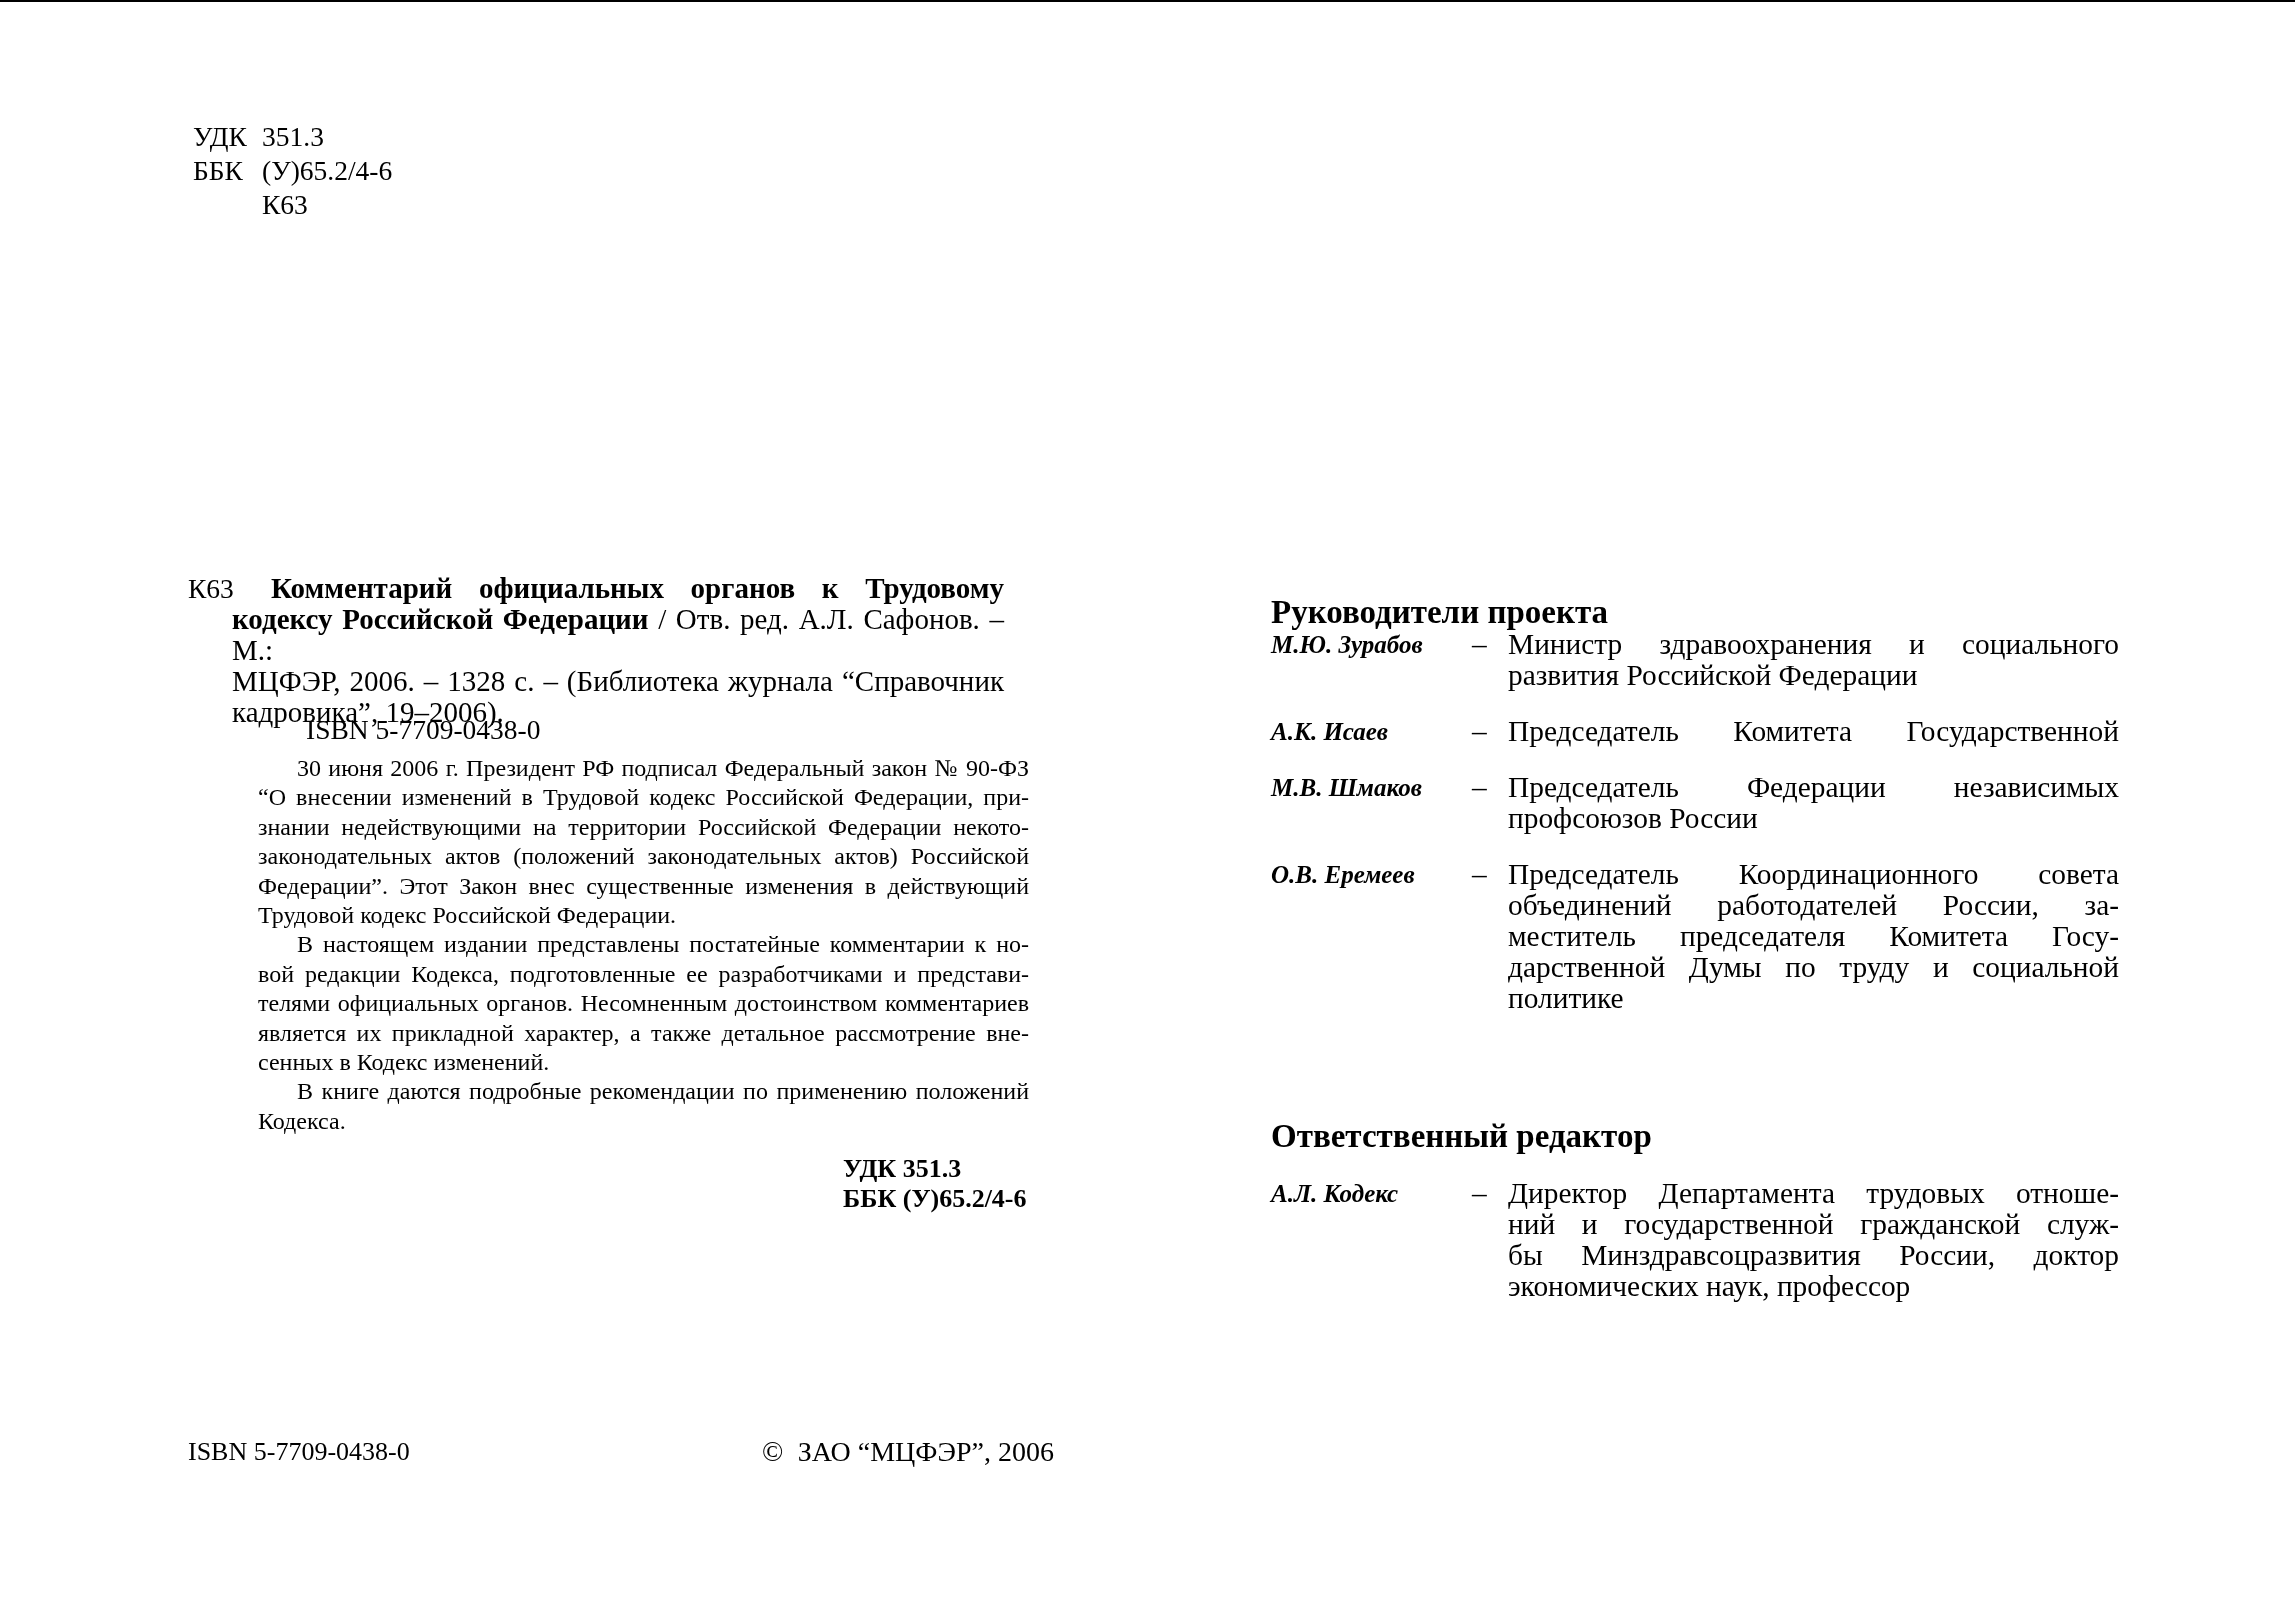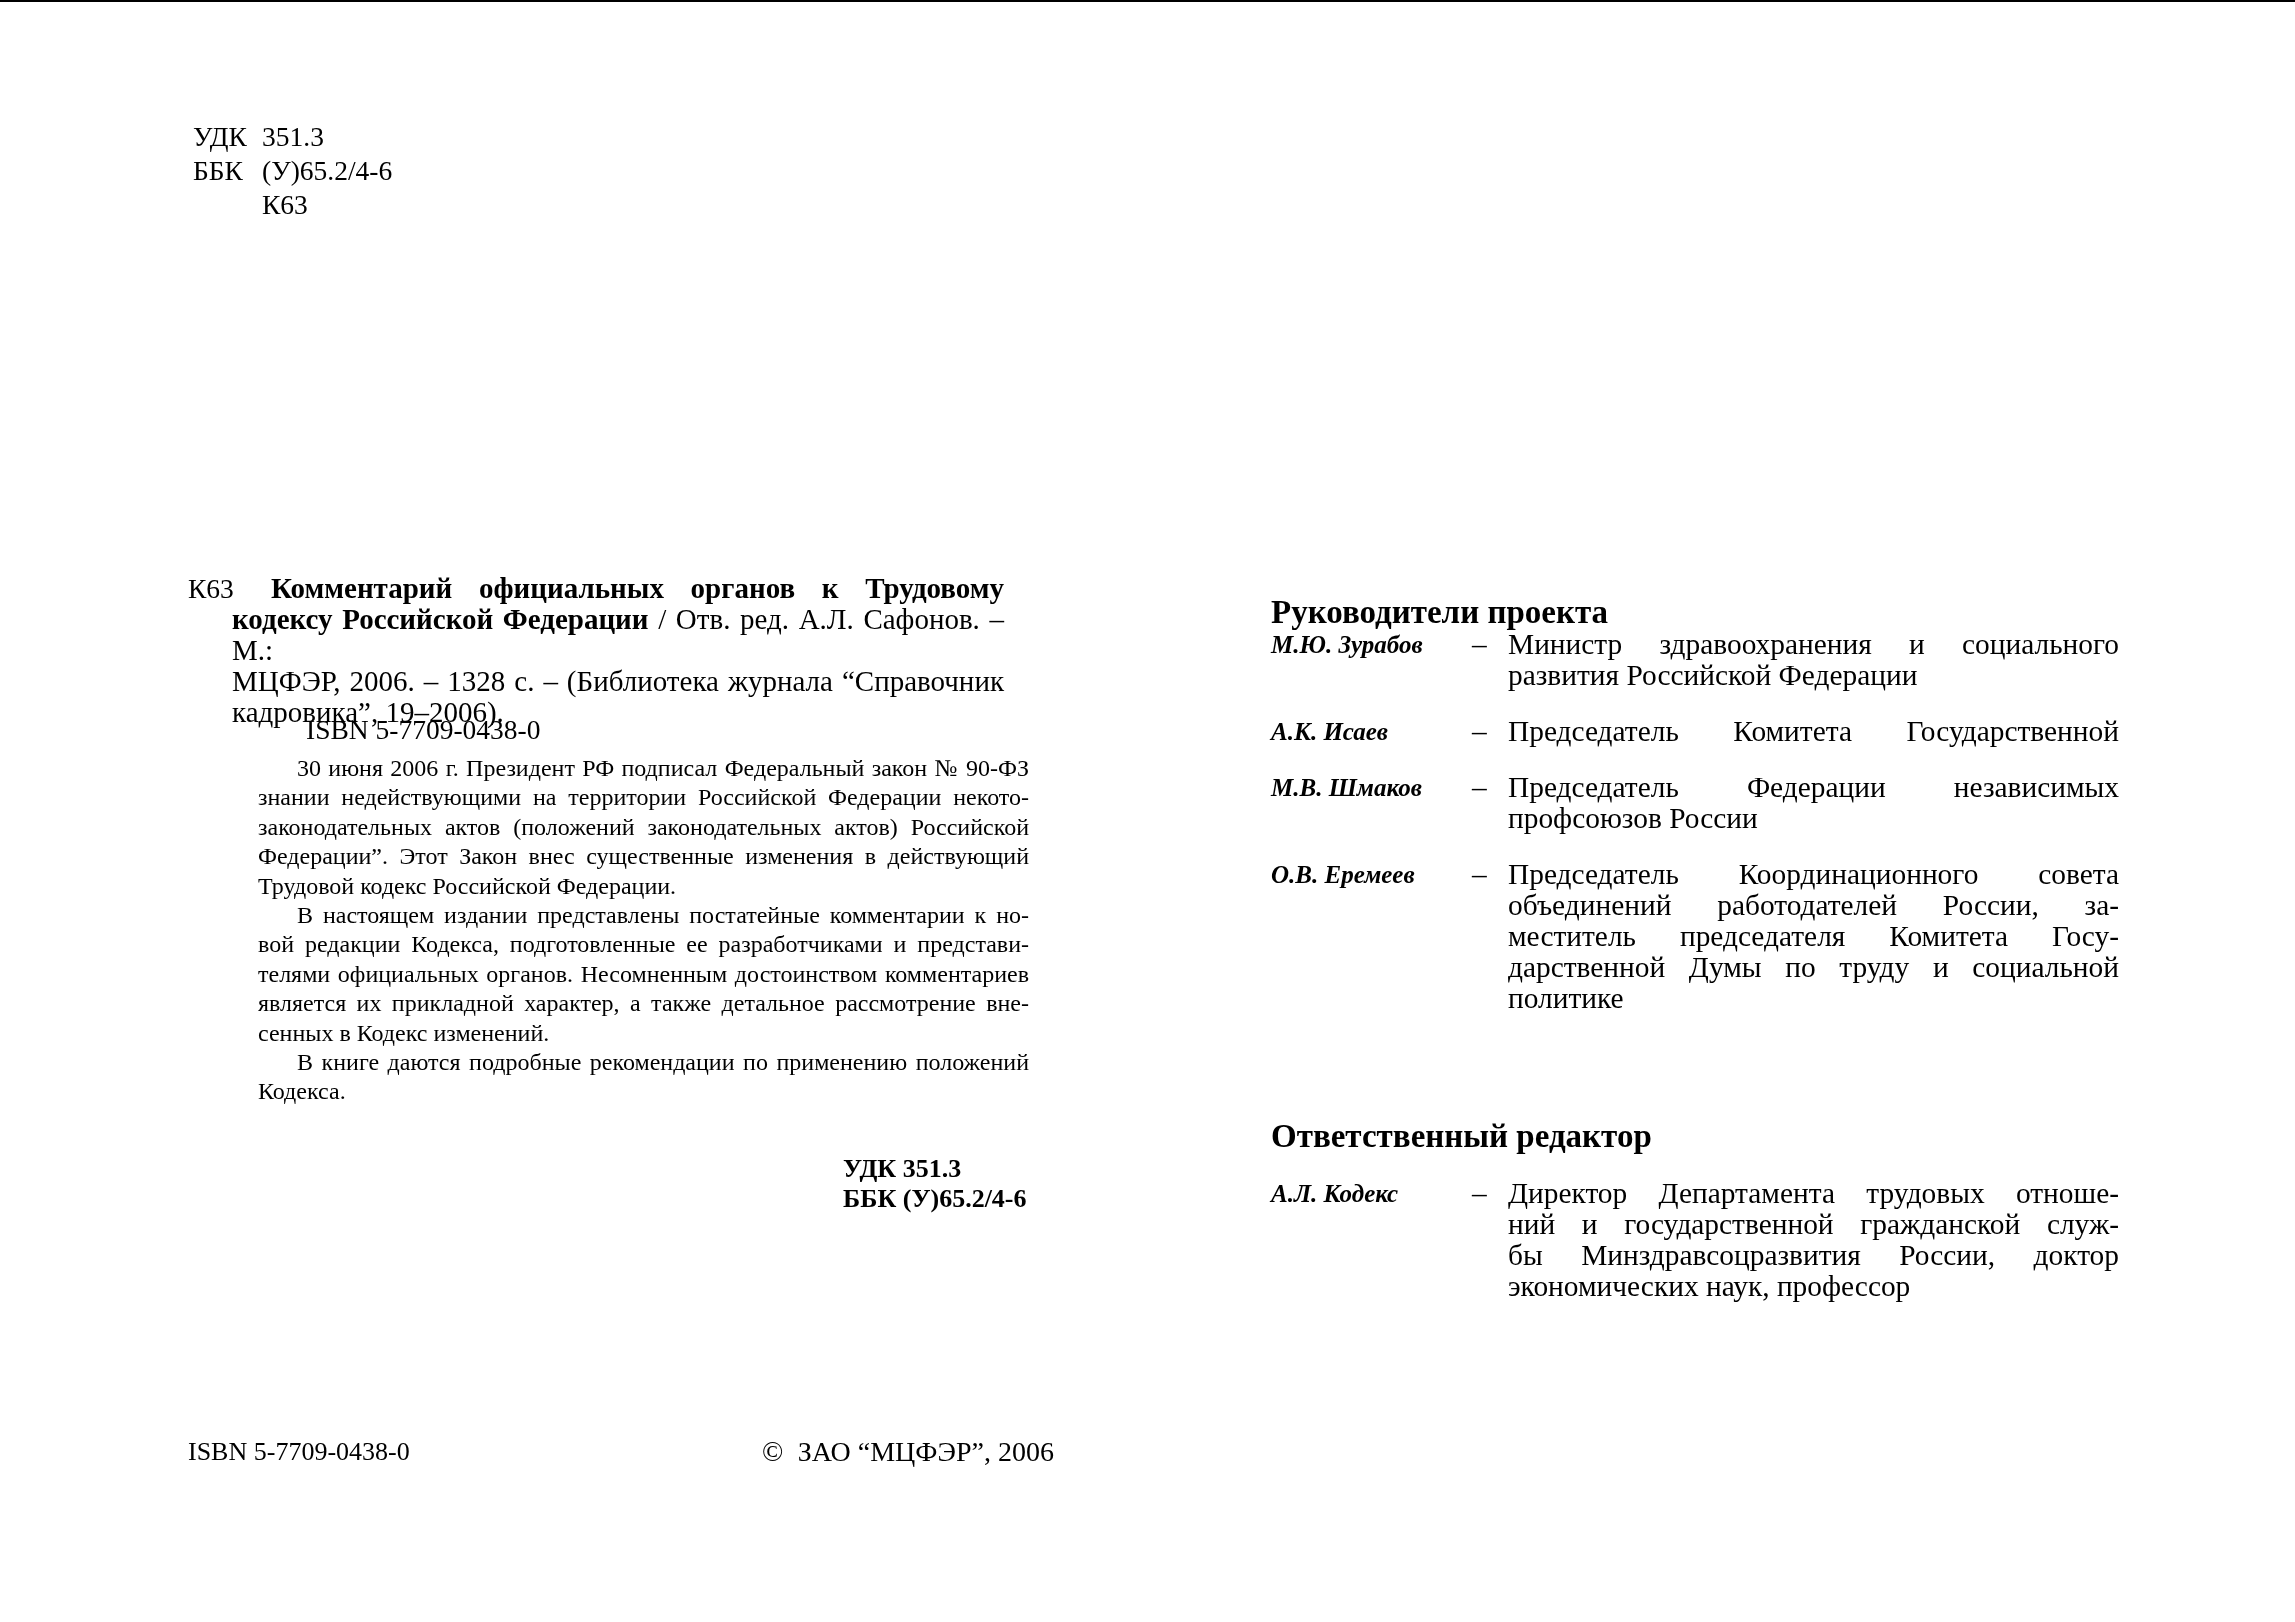--- a/index.html
+++ b/index.html
@@ -74,20 +74,21 @@
     <div class="jline"><span class="b">кодексу Российской Федерации</span><span> / Отв. ред. А.Л. Сафонов. – М.:</span></div>
     <div class="jline">МЦФЭР, 2006. – 1328 с. – (Библиотека журнала “Справочник</div>
     <div class="jline jl-last">кадровика”, 19–2006).</div>
   </div>
 </div>
 
 <div class="abs isbn-ann">ISBN 5-7709-0438-0</div>
 
 <div class="abs paragraphs">
   <div class="jline indent">30 июня 2006 г. Президент РФ подписал Федеральный закон № 90-ФЗ</div>
+  <div class="jline">“О внесении изменений в Трудовой кодекс Российской Федерации, при-</div>
   <div class="jline">знании недействующими на территории Российской Федерации некото-</div>
   <div class="jline">законодательных актов (положений законодательных актов) Российской</div>
   <div class="jline">Федерации”. Этот Закон внес существенные изменения в действующий</div>
   <div class="jline jl-last">Трудовой кодекс Российской Федерации.</div>
 
   <div class="jline indent">В настоящем издании представлены постатейные комментарии к но-</div>
   <div class="jline">вой редакции Кодекса, подготовленные ее разработчиками и представи-</div>
   <div class="jline">телями официальных органов. Несомненным достоинством комментариев</div>
   <div class="jline">является их прикладной характер, а также детальное рассмотрение вне-</div>
   <div class="jline jl-last">сенных в Кодекс изменений.</div>

